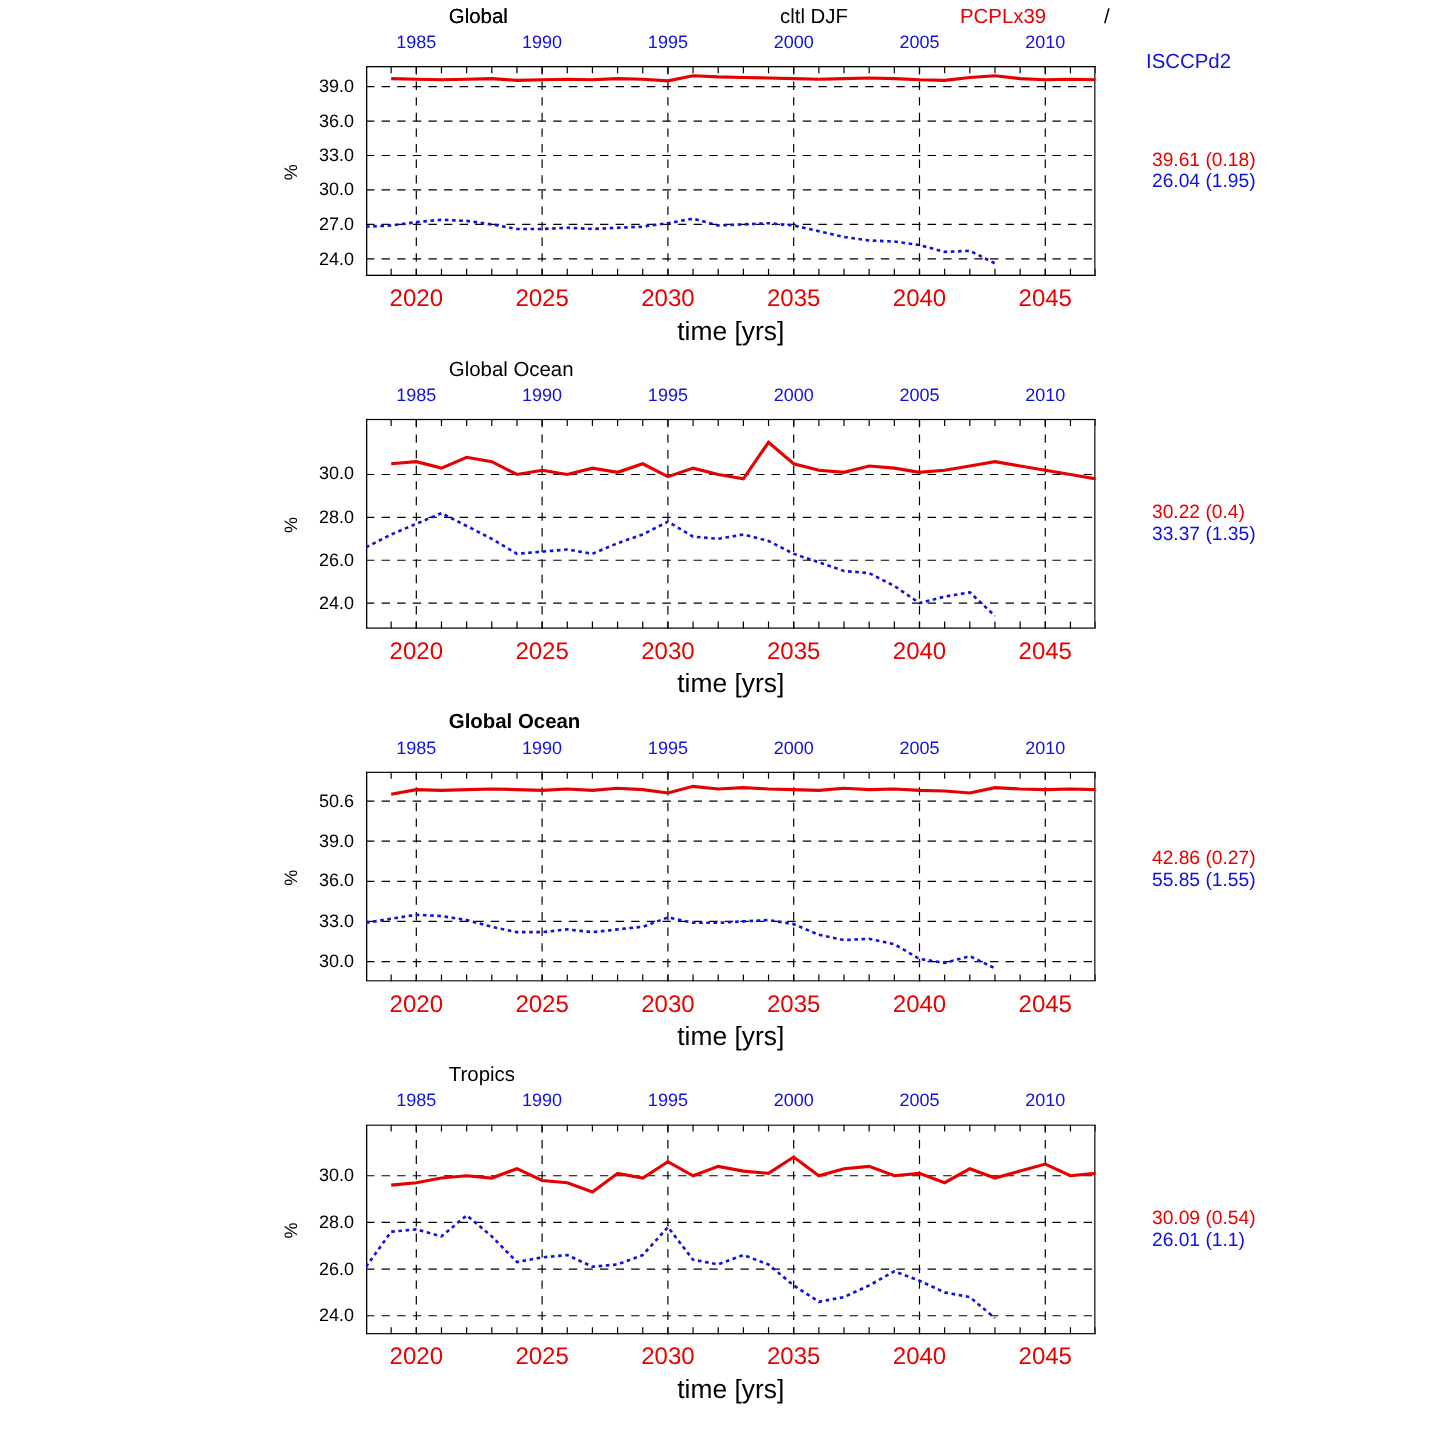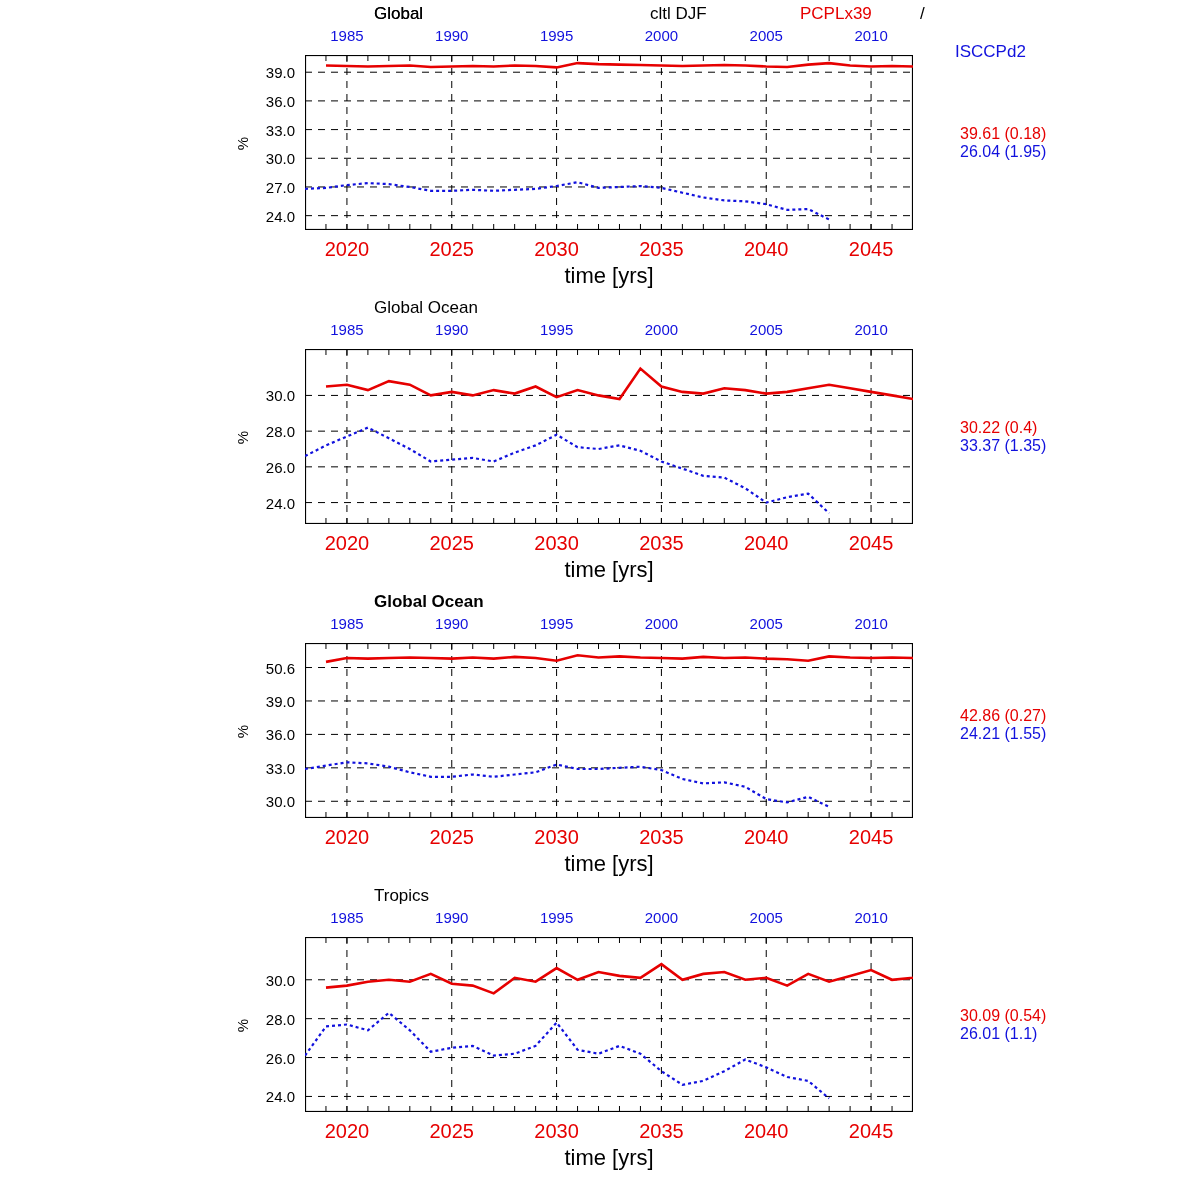--- a/index.html
+++ b/index.html
@@ -357,21 +357,21 @@
           <span style="left: 41.931px;">2020</span>
           <span style="left: 146.759px;">2025</span>
           <span style="left: 251.586px;">2030</span>
           <span style="left: 356.414px;">2035</span>
           <span style="left: 461.241px;">2040</span>
           <span style="left: 566.069px;">2045</span>
         </div>
         <div class="xlabel" style="top: 263px;">time [yrs]</div>
         <div class="stats" style="left: 960px; top: 119px;">
           <span class="s-red">42.86 (0.27)</span>
-          <span class="s-blue">24.21 (1.55)</span>
+          <span class="s-blue">55.85 (1.55)</span>
         </div>
       </div>
       <div class="panel" style="top: 882px; height: 294px;">
         <div class="plot-title" style="top: 4px;">Tropics</div>
         <div class="topaxis" style="top: 27px;">
           <span style="left: 41.931px;">1985</span>
           <span style="left: 146.759px;">1990</span>
           <span style="left: 251.586px;">1995</span>
           <span style="left: 356.414px;">2000</span>
           <span style="left: 461.241px;">2005</span>

